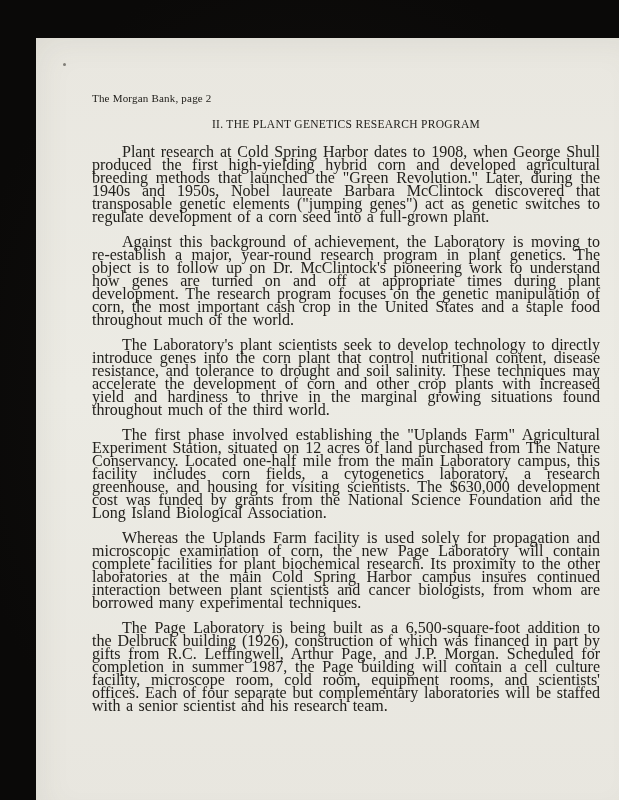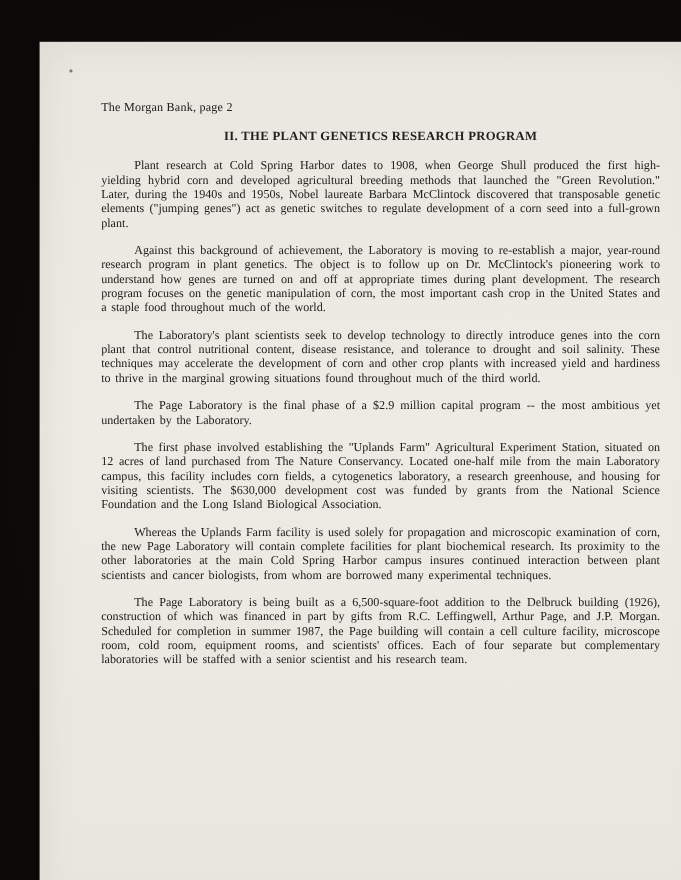--- a/index.html
+++ b/index.html
@@ -46,30 +46,30 @@
     top: 54px;
     color: #22201c;
   }
   .page-header {
     font-size: 11px;
     letter-spacing: 0.2px;
     margin-bottom: 14px;
   }
   .section-title {
     font-size: 11.5px;
-    font-weight: bold;
+    font-weight: normal;
     text-align: center;
     letter-spacing: 0.3px;
     margin: 14px 0 15px 0;
   }
   .section-title.second {
     margin-top: 18px;
   }
   .body-paragraph {
-    font-size: 11px;
+    font-size: 16px;
     line-height: 13px;
     text-align: justify;
     text-indent: 30px;
     word-spacing: 1.5px;
     margin: 0 0 12px 0;
   }
 </style>
 </head>
 <body>
 
@@ -81,21 +81,20 @@
       <div class="page-header">The Morgan Bank, page 2</div>
 
       <div class="section">
         <div class="section-title">II. THE PLANT GENETICS RESEARCH PROGRAM</div>
         <p class="body-paragraph">Plant research at Cold Spring Harbor dates to 1908, when George Shull produced the first high-yielding hybrid corn and developed agricultural breeding methods that launched the "Green Revolution."  Later, during the 1940s and 1950s, Nobel laureate Barbara McClintock discovered that transposable genetic elements ("jumping genes") act as genetic switches to regulate development of a corn seed into a full-grown plant.</p>
         <p class="body-paragraph">Against this background of achievement, the Laboratory is moving to re-establish a major, year-round research program in plant genetics.  The object is to follow up on Dr. McClintock's pioneering work to understand how genes are turned on and off at appropriate times during plant development.  The research program focuses on the genetic manipulation of corn, the most important cash crop in the United States and a staple food throughout much of the world.</p>
         <p class="body-paragraph">The Laboratory's plant scientists seek to develop technology to directly introduce genes into the corn plant that control nutritional content, disease resistance, and tolerance to drought and soil salinity.  These techniques may accelerate the development of corn and other crop plants with increased yield and hardiness to thrive in the marginal growing situations found throughout much of the third world.</p>
       </div>
 
       <div class="section">
-        <p class="body-paragraph">The Page Laboratory is the final phase of a $2.9 million capital program -- the most ambitious yet undertaken by the Laboratory.</p>
         <p class="body-paragraph">The first phase involved establishing the "Uplands Farm" Agricultural Experiment Station, situated on 12 acres of land purchased from The Nature Conservancy.  Located one-half mile from the main Laboratory campus, this facility includes corn fields, a cytogenetics laboratory, a research greenhouse, and housing for visiting scientists.  The $630,000 development cost was funded by grants from the National Science Foundation and the Long Island Biological Association.</p>
         <p class="body-paragraph">Whereas the Uplands Farm facility is used solely for propagation and microscopic examination of corn, the new Page Laboratory will contain complete facilities for plant biochemical research.  Its proximity to the other laboratories at the main Cold Spring Harbor campus insures continued interaction between plant scientists and cancer biologists, from whom are borrowed many experimental techniques.</p>
         <p class="body-paragraph">The Page Laboratory is being built as a 6,500-square-foot addition to the Delbruck building (1926), construction of which was financed in part by gifts from R.C. Leffingwell, Arthur Page, and J.P. Morgan.  Scheduled for completion in summer 1987, the Page building will contain a cell culture facility, microscope room, cold room, equipment rooms, and scientists' offices.  Each of four separate but complementary laboratories will be staffed with a senior scientist and his research team.</p>
       </div>
 
     </div>
   </div>
 </div>
 
 </body></html>

